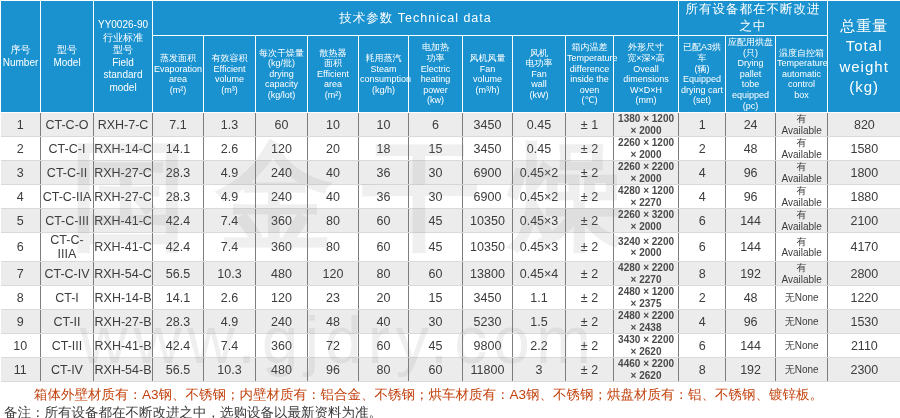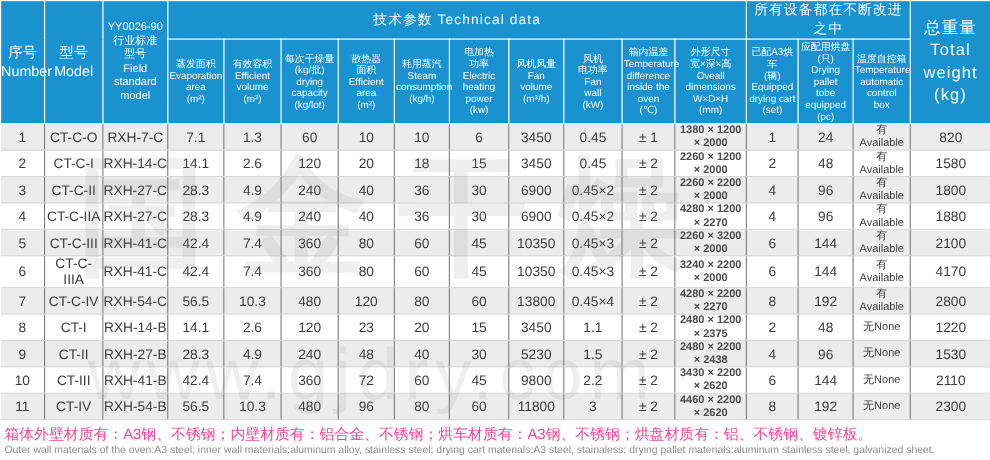--- a/index.html
+++ b/index.html
@@ -8,38 +8,38 @@
 
   table { border-collapse: collapse; table-layout: fixed; width: 900px; }
 
   thead th {
     background: #1a92d0; color: #fff; font-weight: normal;
     border: 1px solid #ffffff; text-align: center; vertical-align: middle;
     white-space: pre-line;
   }
   th.band { font-size: 12.5px; height: 26px; letter-spacing: 1px; }
   th.sub  { font-size: 9px; line-height: 1.18; height: 64px; padding: 1px; }
-  th.merged { font-size: 13px; line-height: 1.25; }
+  th.merged { font-size: 10px; line-height: 1.25; }
   th.total-th { font-size: 15px; line-height: 1.35; letter-spacing: 1px; }
 
   tbody td {
     font-size: 12.5px; color: #3c3c3c; text-align: center; vertical-align: middle;
     height: 24px; white-space: pre-line;
     border-left: 1px solid #7d7d7d; border-right: 1px solid #7d7d7d;
     border-top: 1px solid #d9d9d9; border-bottom: 1px solid #d9d9d9;
   }
   tbody td:first-child { border-left: none; }
   tbody td:last-child  { border-right: none; }
   tbody tr:nth-child(odd)  { background: #ececec; }
   tbody tr:nth-child(even) { background: #ffffff; }
   td.dim-cell   { font-size: 10px;  line-height: 1.15; color: #4a4a4a; font-weight: bold; }
   td.avail-cell { font-size: 10px;  line-height: 1.15; }
 
   .footer { padding: 4px 0 0 4px; background: #fff; position: relative; z-index: 2; }
-  .f-cn  { font-size: 13.5px; color: #ec4899; line-height: 1.35; }
+  .f-cn  { font-size: 13.5px; color: #c2410c; line-height: 1.35; margin-left: 30px; }
   .f-en  { font-size: 9.5px;  color: #8d8d8d; line-height: 1.3; }
   .f-cn2 { font-size: 13.5px; color: #3a3a3a; line-height: 1.4; }
 
   .watermark { position: absolute; pointer-events: none; z-index: 1;
     color: rgba(130,130,130,0.13); font-weight: bold; white-space: nowrap; }
   #wm1 { left: 70px; top: 118px; font-size: 118px; letter-spacing: 28px; text-align: right; }
   #wm2 { left: 80px; top: 286px; font-size: 66px;  letter-spacing: 6px; font-weight: normal; margin-top: 16px; }
 </style>
 </head>
 <body>
@@ -380,15 +380,14 @@
         <td>8</td>
         <td>192</td>
         <td class="avail-cell">无None</td>
         <td>2300</td>
       </tr>
     </tbody>
 </table>
 
 <div class="footer">
   <div class="f-cn">箱体外壁材质有：A3钢、不锈钢；内壁材质有：铝合金、不锈钢；烘车材质有：A3钢、不锈钢；烘盘材质有：铝、不锈钢、镀锌板。</div>
-  <div class="f-en">Outer wall materials of the oven:A3 steel; inner wall materials:aluminum alloy, stainless steel; drying cart materials:A3 steel, stainaless; drying pallet materials:aluminum stainless steel, galvanized sheet.</div>
   <div class="f-cn2">备注：所有设备都在不断改进之中，选购设备以最新资料为准。</div>
 </div>
 
 </body></html>

